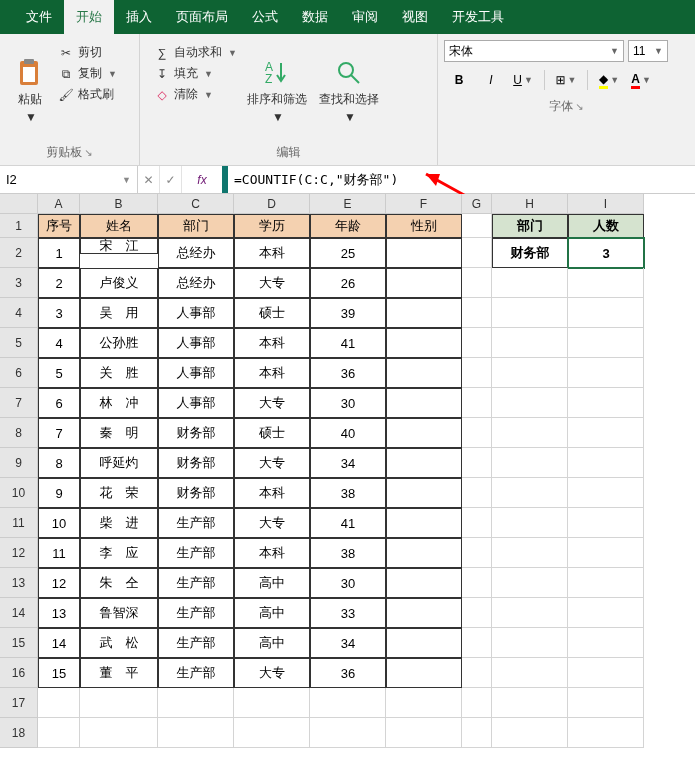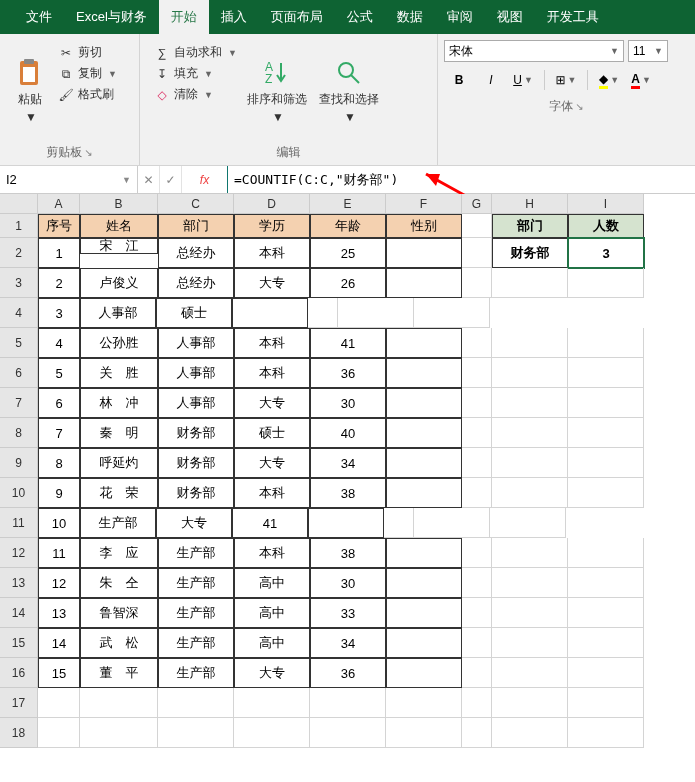--- a/index.html
+++ b/index.html
@@ -26,21 +26,21 @@
 .font-sel select, .font-sel .sel { border: 1px solid #ababab; background: #fff; height: 22px; font-size: 12px; padding: 0 4px; }
 .font-row { display: flex; gap: 2px; padding: 4px 6px; }
 .drop { font-size: 9px; color: #666; margin-left: 2px; }
 .launcher { font-size: 10px; color: #888; }
 
 
 .fbar { display: flex; border-bottom: 1px solid #ccc; height: 28px; align-items: stretch; }
 .namebox { width: 138px; border-right: 1px solid #ccc; display: flex; align-items: center; padding: 0 6px; font-size: 13px; background: #fff; }
 .namebox .dd { margin-left: auto; color: #888; font-size: 9px; }
 .fx-cancel, .fx-ok { width: 22px; text-align: center; color: #888; display: flex; align-items: center; justify-content: center; border-right: 1px solid #e3e3e3; }
-.fx-label { width: 46px; display: flex; align-items: center; justify-content: center; font-style: italic; color: #ef4444; border-right: 1px solid #0f766e; }
+.fx-label { width: 46px; display: flex; align-items: center; justify-content: center; font-style: italic; color: #701a75; border-right: 6px solid #0f766e; }
 .formula { flex: 1; display: flex; align-items: center; padding: 0 6px; font-family: Consolas, monospace; font-size: 13px; position: relative; }
 
 
 .arrow-wrap { position: absolute; left: 198px; top: -2px; pointer-events: none; }
 .arrow-line { stroke: #ff0000; stroke-width: 3; }
 .arrow-head { fill: #ff0000; }
 
 
 .grid { position: relative; }
 .corner { position: absolute; left: 0; top: 0; width: 38px; height: 20px; background: #e6e6e6; border-right: 1px solid #ccc; border-bottom: 1px solid #ccc; }
@@ -55,21 +55,20 @@
 .dat { background: #fff; border: 1px solid #333 !important; }
 .hdr2 { background: #d5e3cf; font-weight: bold; border: 1px solid #333 !important; }
 .dat2 { background: #fff; font-weight: bold; border: 1px solid #333 !important; }
 .selcell { outline: 2px solid #217346; outline-offset: -1px; }
 </style>
 </head>
 <body>
 
 <div class="tabs" id="tabbar">
     <div class="tab">文件</div>
-    <div class="tab">Excel与财务</div>
     <div class="tab active">开始</div>
     <div class="tab">插入</div>
     <div class="tab">页面布局</div>
     <div class="tab">公式</div>
     <div class="tab">数据</div>
     <div class="tab">审阅</div>
     <div class="tab">视图</div>
     <div class="tab">开发工具</div>
   </div>
 
@@ -273,22 +272,24 @@
         <div class="cell dat" style="width: 76px; height: 30px;">总经办</div>
         <div class="cell dat" style="width: 76px; height: 30px;">大专</div>
         <div class="cell dat" style="width: 76px; height: 30px;">26</div>
         <div class="cell dat" style="width: 76px; height: 30px;"></div>
         <div class="cell" style="width: 30px; height: 30px;"></div>
         <div class="cell" style="width: 76px; height: 30px;"></div>
         <div class="cell" style="width: 76px; height: 30px;"></div>
       </div>
       <div class="row">
         <div class="cell dat" style="width: 42px; height: 30px;">3</div>
+        <div class="cell dat" style="width: 78px; height: 30px;">吴　用</div>
         <div class="cell dat" style="width: 76px; height: 30px;">人事部</div>
         <div class="cell dat" style="width: 76px; height: 30px;">硕士</div>
+        <div class="cell dat" style="width: 76px; height: 30px;">39</div>
         <div class="cell dat" style="width: 76px; height: 30px;"></div>
         <div class="cell" style="width: 30px; height: 30px;"></div>
         <div class="cell" style="width: 76px; height: 30px;"></div>
         <div class="cell" style="width: 76px; height: 30px;"></div>
       </div>
       <div class="row">
         <div class="cell dat" style="width: 42px; height: 30px;">4</div>
         <div class="cell dat" style="width: 78px; height: 30px;">公孙胜</div>
         <div class="cell dat" style="width: 76px; height: 30px;">人事部</div>
         <div class="cell dat" style="width: 76px; height: 30px;">本科</div>
@@ -348,20 +349,21 @@
         <div class="cell dat" style="width: 76px; height: 30px;">财务部</div>
         <div class="cell dat" style="width: 76px; height: 30px;">本科</div>
         <div class="cell dat" style="width: 76px; height: 30px;">38</div>
         <div class="cell dat" style="width: 76px; height: 30px;"></div>
         <div class="cell" style="width: 30px; height: 30px;"></div>
         <div class="cell" style="width: 76px; height: 30px;"></div>
         <div class="cell" style="width: 76px; height: 30px;"></div>
       </div>
       <div class="row">
         <div class="cell dat" style="width: 42px; height: 30px;">10</div>
+        <div class="cell dat" style="width: 78px; height: 30px;">柴　进</div>
         <div class="cell dat" style="width: 76px; height: 30px;">生产部</div>
         <div class="cell dat" style="width: 76px; height: 30px;">大专</div>
         <div class="cell dat" style="width: 76px; height: 30px;">41</div>
         <div class="cell dat" style="width: 76px; height: 30px;"></div>
         <div class="cell" style="width: 30px; height: 30px;"></div>
         <div class="cell" style="width: 76px; height: 30px;"></div>
         <div class="cell" style="width: 76px; height: 30px;"></div>
       </div>
       <div class="row">
         <div class="cell dat" style="width: 42px; height: 30px;">11</div>

